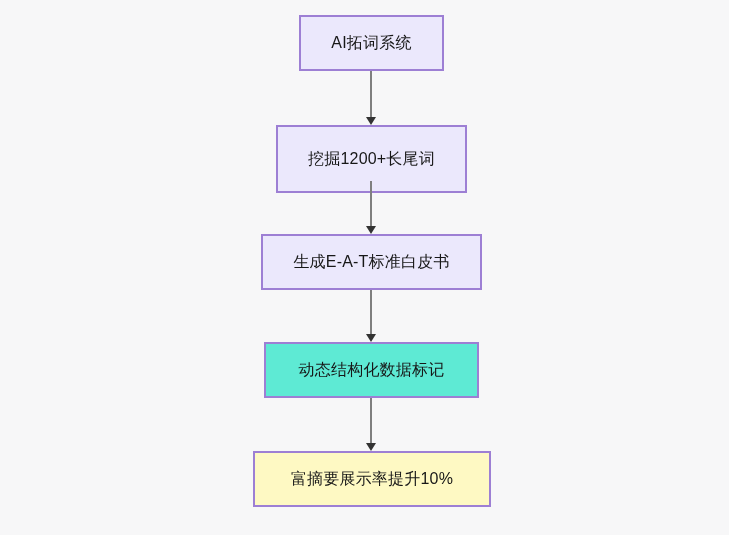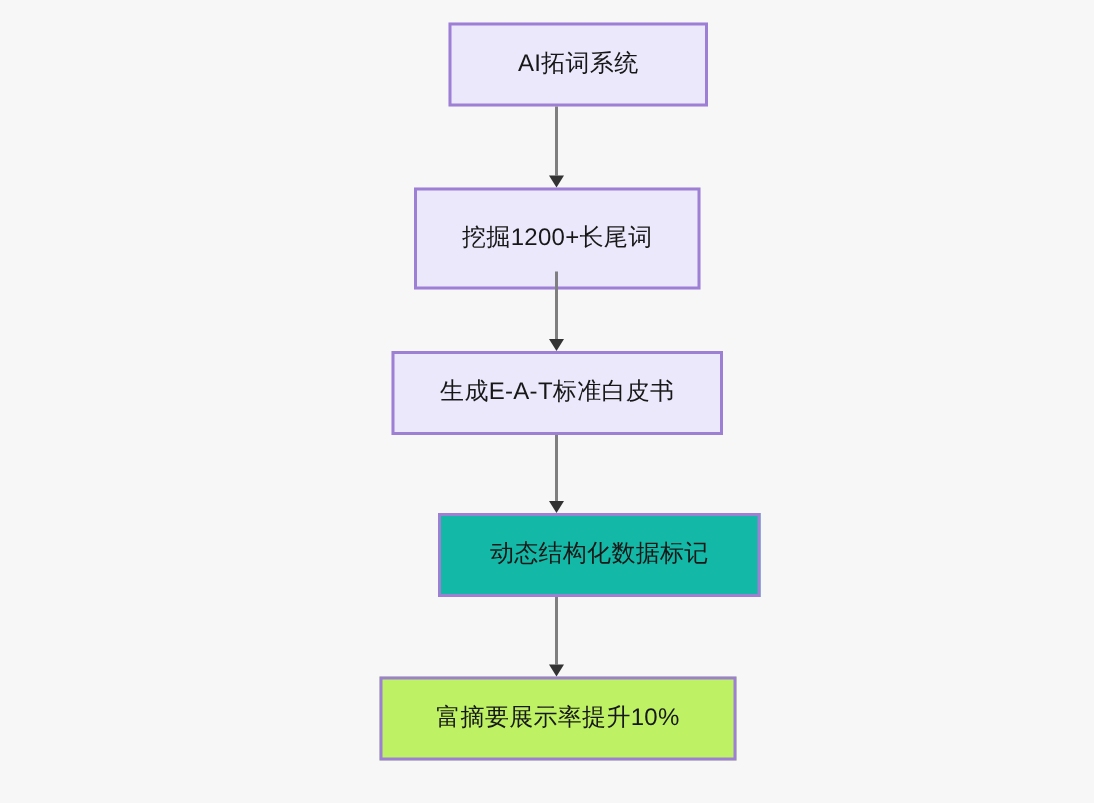--- a/index.html
+++ b/index.html
@@ -55,37 +55,37 @@
     border-left: 5px solid transparent;
     border-right: 5px solid transparent;
     border-top: 8px solid #333333;
   }
 </style>
 </head>
 <body style="background: rgb(247, 247, 248);">
 
 <div id="flowchart-canvas">
 
-  <div class="node" id="node-n1" style="left: 299px; top: 15px; width: 173px; height: 56px; background: rgb(235, 232, 252); border-color: rgb(157, 127, 212); color: rgb(23, 23, 23);">
+  <div class="node" id="node-n1" style="left: 299px; top: 15px; width: 145px; height: 56px; background: rgb(235, 232, 252); border-color: rgb(157, 127, 212); color: rgb(23, 23, 23);">
     <span class="node-label">AI拓词系统</span>
   </div>
 
   <div class="node" id="node-n2" style="left: 276px; top: 125px; width: 191px; height: 68px; background: rgb(235, 232, 252); border-color: rgb(157, 127, 212); color: rgb(23, 23, 23);">
     <span class="node-label">挖掘1200+长尾词</span>
   </div>
 
   <div class="node" id="node-n3" style="left: 261px; top: 234px; width: 221px; height: 56px; background: rgb(235, 232, 252); border-color: rgb(157, 127, 212); color: rgb(23, 23, 23);">
     <span class="node-label">生成E-A-T标准白皮书</span>
   </div>
 
-  <div class="node" id="node-n4" style="left: 264px; top: 342px; width: 215px; height: 56px; background: #14b8a6; border-color: rgb(157, 127, 212); color: rgb(23, 23, 23); margin-left: 28px;">
+  <div class="node" id="node-n4" style="left: 264px; top: 342px; width: 215px; height: 56px; background: #5eead4; border-color: rgb(157, 127, 212); color: rgb(23, 23, 23);">
     <span class="node-label">动态结构化数据标记</span>
   </div>
 
-  <div class="node" id="node-n5" style="left: 253px; top: 451px; width: 238px; height: 56px; background: #bef264; border-color: rgb(157, 127, 212); color: rgb(23, 23, 23);">
+  <div class="node" id="node-n5" style="left: 253px; top: 451px; width: 238px; height: 56px; background: #fef9c3; border-color: rgb(157, 127, 212); color: rgb(23, 23, 23);">
     <span class="node-label">富摘要展示率提升10%</span>
   </div>
 
   <div class="edge" id="edge-e1" style="left: 371px; top: 71px;">
     <div class="edge-line" style="height: 46px; background: rgb(127, 127, 127);"></div>
     <div class="edge-head" style="top: 46px; border-top-color: rgb(51, 51, 51);"></div>
   </div>
 
   <div class="edge" id="edge-e2" style="left: 371px; top: 181px;">
     <div class="edge-line" style="height: 45px; background: rgb(127, 127, 127);"></div>

